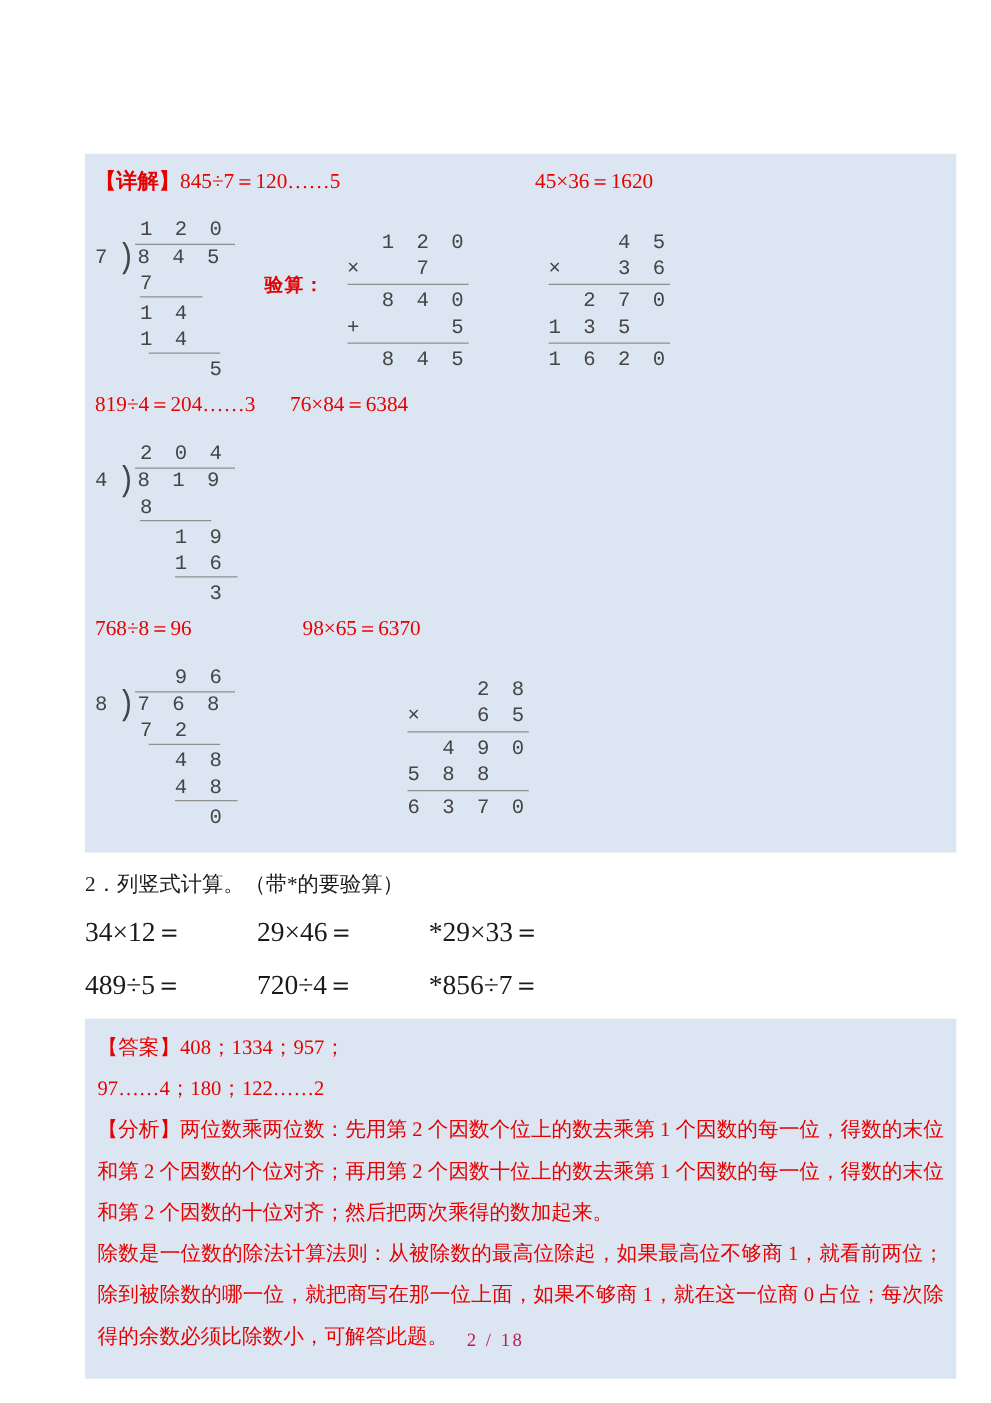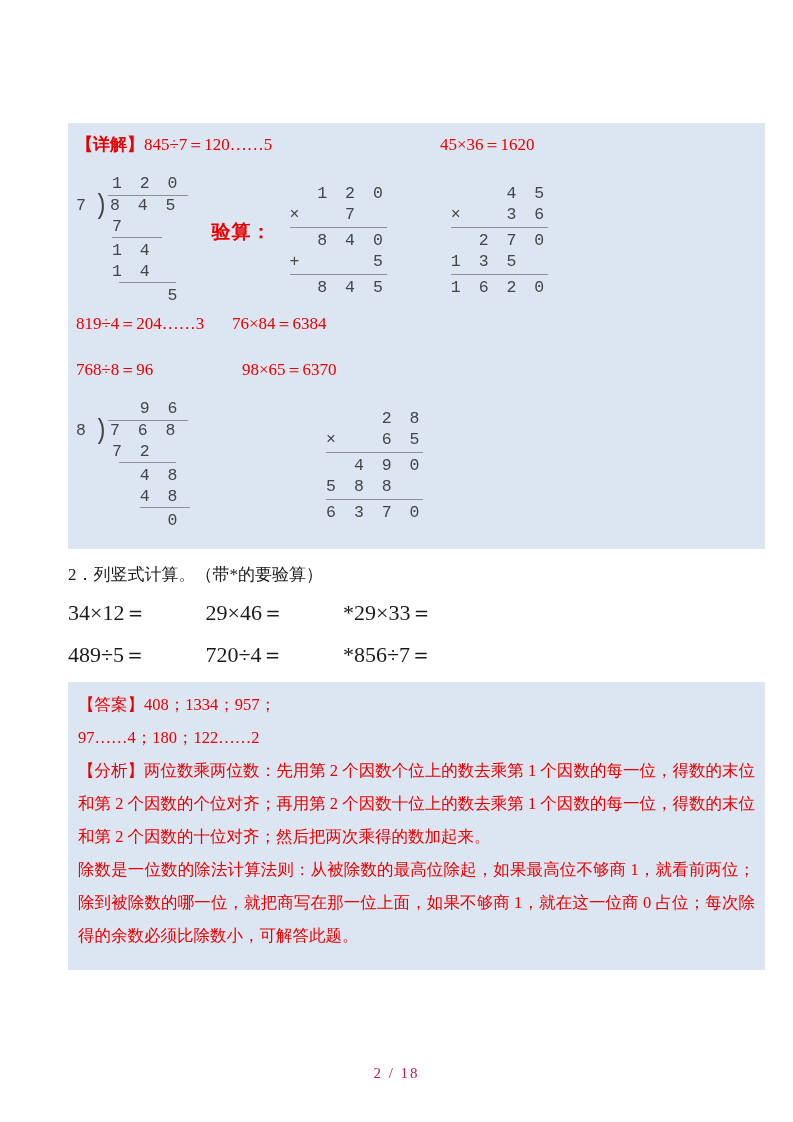--- a/index.html
+++ b/index.html
@@ -14,21 +14,21 @@
     color:var(--ink);
     margin-top:33px;
   }
   .box{background:var(--box-bg);}
   .box.detail{padding:10px 8px 12px 8px;}
 
   
   .eq-row{position:relative;height:24px;margin:0 0 16px 0;font-size:17px;color:var(--red);white-space:nowrap;}
   .eq-label{font-weight:bold;}
   .eqB{position:absolute;top:0;}
-  .g0 .eqB{left:364px;}
+  .g0 .eqB{left:352px;}
   .g1 .eqB{left:156px;}
   .g2 .eqB{left:166px;}
   .calc-group{margin-bottom:4px;}
   .work-row{display:flex;align-items:flex-start;margin-bottom:6px;}
 
   
   .work{
     font-family:"Liberation Mono","DejaVu Sans Mono",monospace;
     font-size:16.5px;letter-spacing:4px;line-height:21px;
     color:var(--work-ink);white-space:pre;
@@ -37,21 +37,21 @@
   .d-quotient,.d-steps{margin-left:36px;}
   .d-divisor{display:inline-block;width:18px;letter-spacing:0;}
   .d-bracket{display:inline-block;width:14px;letter-spacing:0;font-size:23px;line-height:21px;transform:scaleY(1.2);transform-origin:center top;color:var(--work-ink);}
   .d-dividend{border-top:1.6px solid var(--rule);padding:0 8px 0 2px;}
   .d-rule{height:2px;border-top:1.6px solid var(--rule);}
   .mult{flex:0 0 auto;margin-top:10px;}
   .m-line.rule{border-bottom:1.6px solid var(--rule);padding-bottom:2px;margin-bottom:2px;}
   .check-label{
     flex:0 0 auto;margin:46px 0 0 24px;
     font-family:"Liberation Sans","DejaVu Sans",sans-serif;
-    font-size:19px;font-weight:bold;letter-spacing:1px;color:var(--red);
+    font-size:15px;font-weight:bold;letter-spacing:1px;color:var(--red);
   }
   .g0 .mult.check{margin-left:18px;}
   .g0 .mult.main{margin-left:64px;}
   .g1 .mult.main{margin-left:112px;}
   .g2 .mult.main{margin-left:136px;}
 
   
   .q-title{font-size:17px;margin:14px 0 12px 0;color:var(--ink);}
   .expr-row{font-size:22px;margin:0 0 12px 0;color:var(--ink);white-space:nowrap;}
   .expr{display:inline-block;min-width:103px;margin-right:29px;}
@@ -98,20 +98,32 @@
               <div class="work m-line rule">×   3 6</div>
               <div class="work m-line">  2 7 0</div>
               <div class="work m-line rule">1 3 5  </div>
               <div class="work m-line">1 6 2 0</div>
             </div>
           </div>
         </div>
         <div class="calc-group g1">
           <div class="eq-row"><span class="eqA">819÷4＝204……3</span><span class="eqB">76×84＝6384</span></div>
           <div class="work-row">
+            <div class="division">
+              <div class="work d-quotient">2 0 4</div>
+              <div class="work d-main"><span class="d-divisor">4</span><span class="d-bracket">)</span><span class="d-dividend">8 1 9</span></div>
+              <div class="d-steps">
+                <div class="work d-step">8</div>
+                <div class="d-rule" style="margin-left: calc(var(--cell) * 0); width: calc(var(--cell) * 4);"></div>
+                <div class="work d-step">  1 9</div>
+                <div class="work d-step">  1 6</div>
+                <div class="d-rule" style="margin-left: calc(var(--cell) * 2); width: calc(var(--cell) * 3.5);"></div>
+                <div class="work d-step">    3</div>
+              </div>
+            </div>
           </div>
         </div>
         <div class="calc-group g2">
           <div class="eq-row"><span class="eqA">768÷8＝96</span><span class="eqB">98×65＝6370</span></div>
           <div class="work-row">
             <div class="division">
               <div class="work d-quotient">  9 6</div>
               <div class="work d-main"><span class="d-divisor">8</span><span class="d-bracket">)</span><span class="d-dividend">7 6 8</span></div>
               <div class="d-steps">
                 <div class="work d-step">7 2</div>

